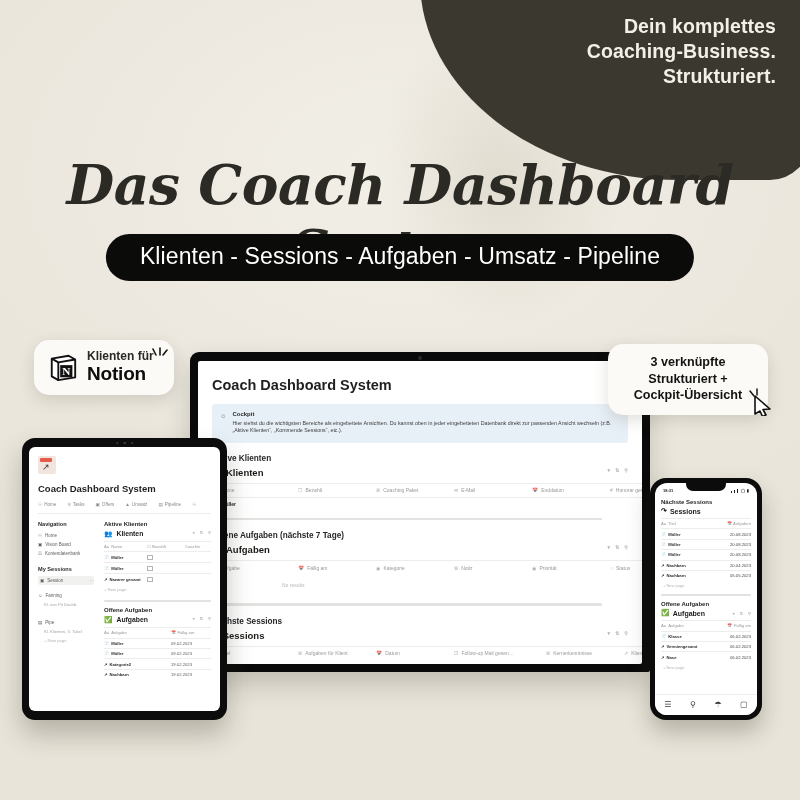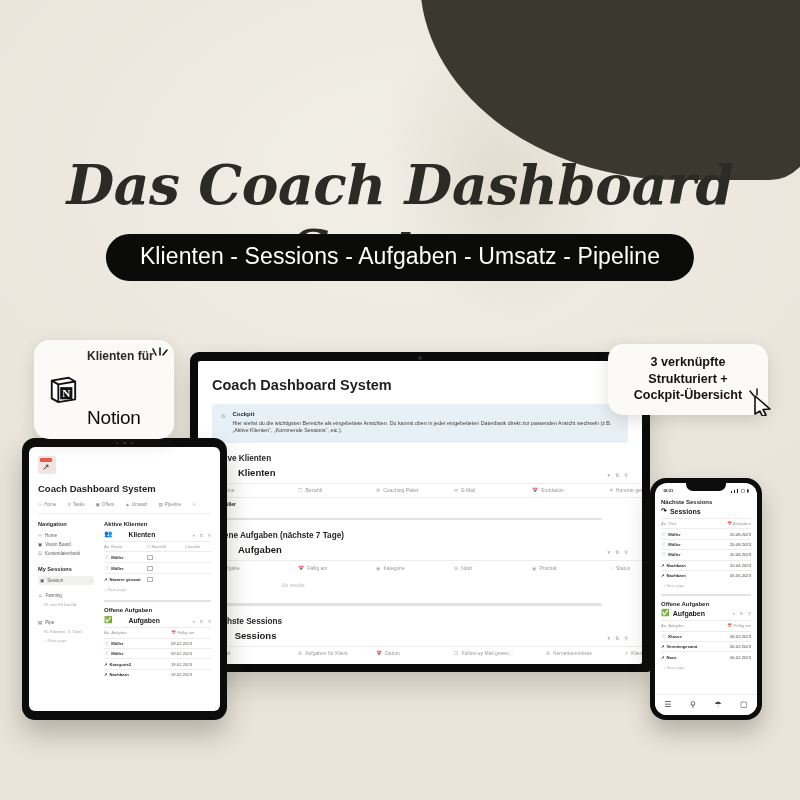--- a/index.html
+++ b/index.html
@@ -46,21 +46,21 @@
     position:absolute;left:50%;top:234px;transform:translateX(-50%);
     background:#0B0B09;color:#FFFFFF;border-radius:40px;
     padding:9px 34px 11px;font-size:23px;font-weight:500;letter-spacing:.1px;
     white-space:nowrap;
   }
 
   
   .np{background:#FFFFFF;color:#1c1b19;overflow:hidden;}
   .np-h1{font-weight:700;color:#202020;}
   .sec-h{font-weight:700;color:#27262a;}
-  .db-h{font-weight:700;color:#1c1b19;display:flex;align-items:flex-end;gap:16px;}
+  .db-h{font-weight:700;color:#1c1b19;display:flex;align-items:flex-start;gap:4px;}
   .rowline{border-top:1px solid #EDEDEC;}
   .ctrl{display:flex;gap:5px;align-items:center;margin-left:auto;color:#b5b4b1;}
   .ctrl span{display:block;}
 
   
   .laptop{position:absolute;left:190px;top:352px;width:460px;}
   .lap-screen{
     position:relative;width:460px;height:320px;background:#0A0A0A;
     border-radius:9px 9px 2px 2px;padding:9px 8px 8px;box-sizing:border-box;
     box-shadow:0 12px 26px rgba(60,55,40,.22);
@@ -162,38 +162,43 @@
   
   .badge{
     position:absolute;background:#FBFAF7;border-radius:15px;
     box-shadow:0 5px 16px rgba(60,55,40,.16);
   }
   .badge-notion{
     left:34px;top:340px;padding:10px 20px 11px 14px;display:flex;gap:9px;align-items:center;
   }
   .n-logo{width:30px;height:30px;flex:0 0 30px;position:relative;}
   .b-small{font-size:12px;color:#2b2a27;font-weight:600;line-height:13px;}
-  .b-big{font-size:19px;color:#0d0d0c;font-weight:400;line-height:21px;letter-spacing:-.2px;margin-top:44px;}
+  .b-big{font-size:19px;color:#0d0d0c;font-weight:700;line-height:21px;letter-spacing:-.2px;}
   .spark{position:absolute;left:150px;top:347px;width:20px;height:18px;}
 
   .badge-db{
     left:608px;top:344px;padding:10px 14px 11px;text-align:center;width:160px;box-sizing:border-box;
   }
   .badge-db div{font-size:12.6px;font-weight:700;color:#131312;line-height:16.5px;white-space:nowrap;}
   .cursor{position:absolute;left:748px;top:388px;width:26px;height:28px;}
 </style>
 </head>
 <body>
 
 <div class="stage">
 
   <div class="bg-sheen"></div>
   <div class="bg-swoosh"></div>
 
   <div class="blob"></div>
+  <div class="blob-txt">
+    <div>Dein komplettes</div>
+    <div>Coaching-Business.</div>
+    <div>Strukturiert.</div>
+  </div>
 
   <div class="headline">Das Coach Dashboard System</div>
   <div class="pill">Klienten - Sessions - Aufgaben - Umsatz - Pipeline</div>
 
   <div class="laptop">
     <div class="lap-screen">
       <div class="lap-cam"></div>
       <div class="lap-view np">
         <div class="lap-pad">
           <div class="lap-title np-h1">Coach Dashboard System</div>

